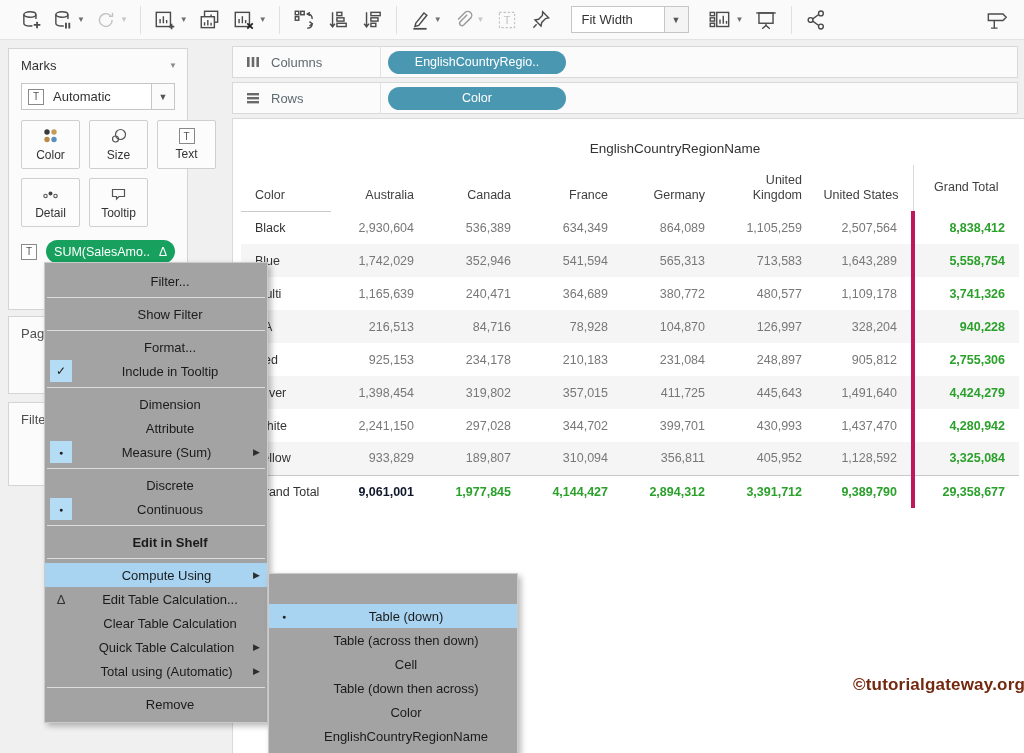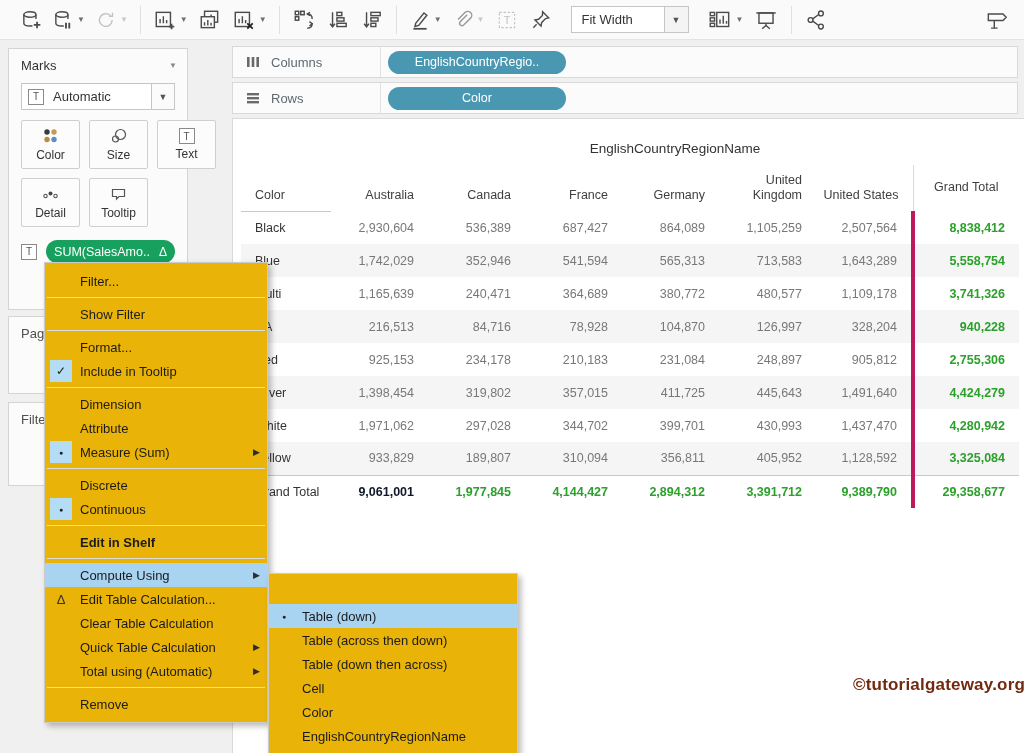--- a/index.html
+++ b/index.html
@@ -75,22 +75,22 @@
   #xtab th.gt { vertical-align:middle; text-align:center; padding:0 6px 0 6px; border-left:1px solid #d8d8d8; }
   #xtab td { height:33px; padding:0 14px 0 0; text-align:right; color:#787878; }
   #xtab td.rowlabel { text-align:left; padding:0 0 0 14px; color:#333; }
   #xtab tr.band td { background:#f5f5f5; }
   #xtab td.gt { border-left:4px solid #be185d; font-weight:bold; }
   #xtab tr.total td { border-top:1px solid #c9c9c9; font-weight:bold; background:#fff; }
   #xtab tr.total td.rowlabel { font-weight:normal; color:#333; }
   #watermark { position:absolute; left:620px; top:556px; font-size:17px; font-weight:bold;
     color:#73290f; letter-spacing:.2px; }
   
-  .menu { position:absolute; background:#eab308; border:1px solid #cbcbcb;
-    box-shadow:3px 3px 6px rgba(0,0,0,.28); padding:6px 0; z-index:10; }
+  .menu { position:absolute; background:#a3a3a3; border:1px solid #cbcbcb;
+    box-shadow:3px 3px 6px rgba(0,0,0,.28); padding:6px 0; z-index:10;text-align:center; }
   #context-menu { left:44px; top:262px; width:224px; }
   #sub-menu { left:268px; top:573px; width:250px; z-index:11; }
   .menu-item { height:24px; display:flex; align-items:center; padding-right:7px;
     font-size:13px; color:#1b1b1b; }
   .menu-item.bold { font-weight:bold; }
   .menu-item.hl { background:#a8d4f2; }
   .menu-gutter { width:32px; align-self:stretch; display:flex; align-items:center;
     justify-content:center; flex:none; }
   #sub-menu .menu-gutter { width:30px; }
   .gutter-box { width:22px; height:22px; background:#b5dcf5;
@@ -408,21 +408,21 @@
             <th>United Kingdom</th>
             <th>United States</th>
             <th class="gt">Grand Total</th>
           </tr>
         </thead>
       <tbody id="xtab-body">
           <tr>
             <td class="rowlabel">Black</td>
             <td>2,930,604</td>
             <td>536,389</td>
-            <td>687,427</td>
+            <td>634,349</td>
             <td>864,089</td>
             <td>1,105,259</td>
             <td>2,507,564</td>
             <td class="gt" style="color: rgb(43, 160, 43);">8,838,412</td>
           </tr>
           <tr class="band">
             <td class="rowlabel">Blue</td>
             <td>1,742,029</td>
             <td>352,946</td>
             <td>541,594</td>
@@ -466,21 +466,21 @@
             <td>1,398,454</td>
             <td>319,802</td>
             <td>357,015</td>
             <td>411,725</td>
             <td>445,643</td>
             <td>1,491,640</td>
             <td class="gt" style="color: rgb(43, 160, 43);">4,424,279</td>
           </tr>
           <tr>
             <td class="rowlabel">White</td>
-            <td>1,971,062</td>
+            <td>2,241,150</td>
             <td>297,028</td>
             <td>344,702</td>
             <td>399,701</td>
             <td>430,993</td>
             <td>1,437,470</td>
             <td class="gt" style="color: rgb(43, 160, 43);">4,280,942</td>
           </tr>
           <tr class="band">
             <td class="rowlabel">Yellow</td>
             <td>933,829</td>
@@ -601,25 +601,25 @@
         <span class="dot-plain">●</span>
       </span>
       <span class="menu-label">Table (down)</span>
     </div>
     <div class="menu-item">
       <span class="menu-gutter"></span>
       <span class="menu-label">Table (across then down)</span>
     </div>
     <div class="menu-item">
       <span class="menu-gutter"></span>
+      <span class="menu-label">Cell</span>
+    </div>
+    <div class="menu-item">
+      <span class="menu-gutter"></span>
       <span class="menu-label">Table (down then across)</span>
-    </div>
-    <div class="menu-item">
-      <span class="menu-gutter"></span>
-      <span class="menu-label">Cell</span>
     </div>
     <div class="menu-item">
       <span class="menu-gutter"></span>
       <span class="menu-label">Color</span>
     </div>
     <div class="menu-item">
       <span class="menu-gutter"></span>
       <span class="menu-label">EnglishCountryRegionName</span>
     </div>
   </div>

